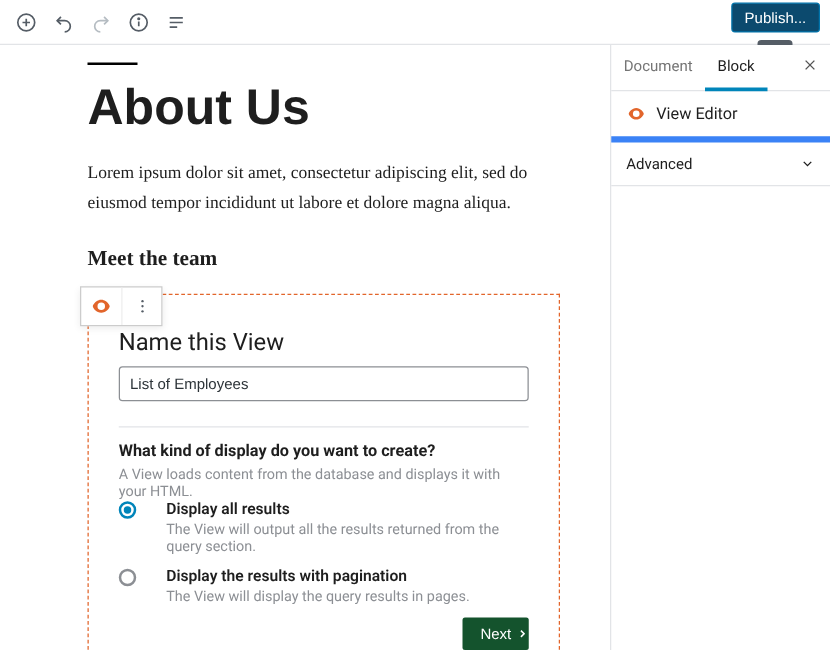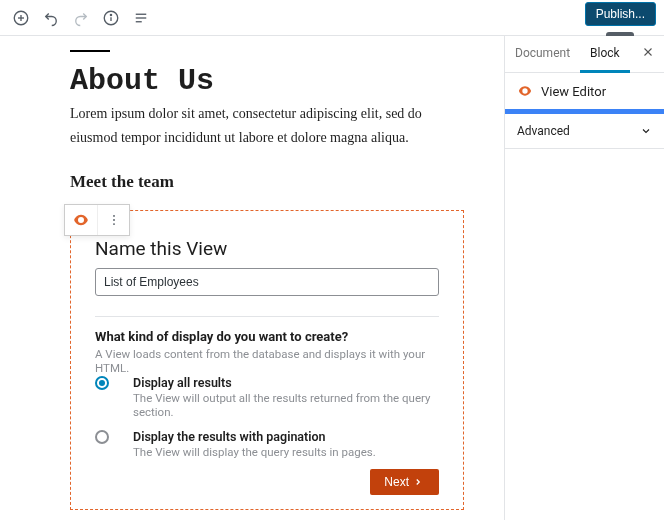--- a/index.html
+++ b/index.html
@@ -65,36 +65,36 @@
 .canvas {
   flex: 1;
   overflow-y: auto;
   padding: 14px 40px 20px 70px;
   position: relative;
 }
 .canvas::-webkit-scrollbar { width: 14px; }
 .canvas::-webkit-scrollbar-track { background: #f0f0f0; }
 .canvas::-webkit-scrollbar-thumb { background: #c1c1c1; border-radius: 6px; border: 3px solid #f0f0f0; }
 .sidebar {
-  width: 160px;
+  width: 176px;
   border-left: 1px solid #e2e4e7;
   background: #fff;
 }
 
 
 .title-rule {
   width: 40px;
   border-top: 2px solid #000;
   margin-bottom: 12px;
 }
 .page-title {
-  font-family: Liberation Mono, monospace;
-  font-size: 30px;
+  font-family: Liberation Sans, sans-serif;
+  font-size: 40px;
   font-weight: 700;
-  margin-bottom: 4px;
+  margin-bottom: 18px;
 }
 .paragraph {
   font-family: Georgia, serif;
   font-size: 14px;
   line-height: 1.7;
   margin-bottom: 22px;
 }
 .heading-2 {
   font-family: Georgia, serif;
   font-size: 17px;
@@ -165,25 +165,25 @@
   content: '';
   position: absolute;
   inset: 2px;
   background: #0085ba;
   border-radius: 50%;
 }
 .radio-text .opt-label { font-weight: 600; font-size: 12.5px; }
 .radio-text .opt-hint { font-size: 11.5px; color: #8c8f94; margin-top: 1px; }
 .next-row { display: flex; justify-content: flex-end; margin-top: 10px; }
 .next-btn {
-  background: #c2410c;
+  background: #14532d;
   color: #fff;
   border: none;
   border-radius: 2px;
-  padding: 6px 16px 6px 14px;
+  padding: 6px 0 6px 14px;
   font-size: 12px;
   display: flex; align-items: center; gap: 4px;
   cursor: pointer;
 }
 
 
 .side-tabs {
   display: flex;
   border-bottom: 1px solid #e2e4e7;
   font-size: 12px;

